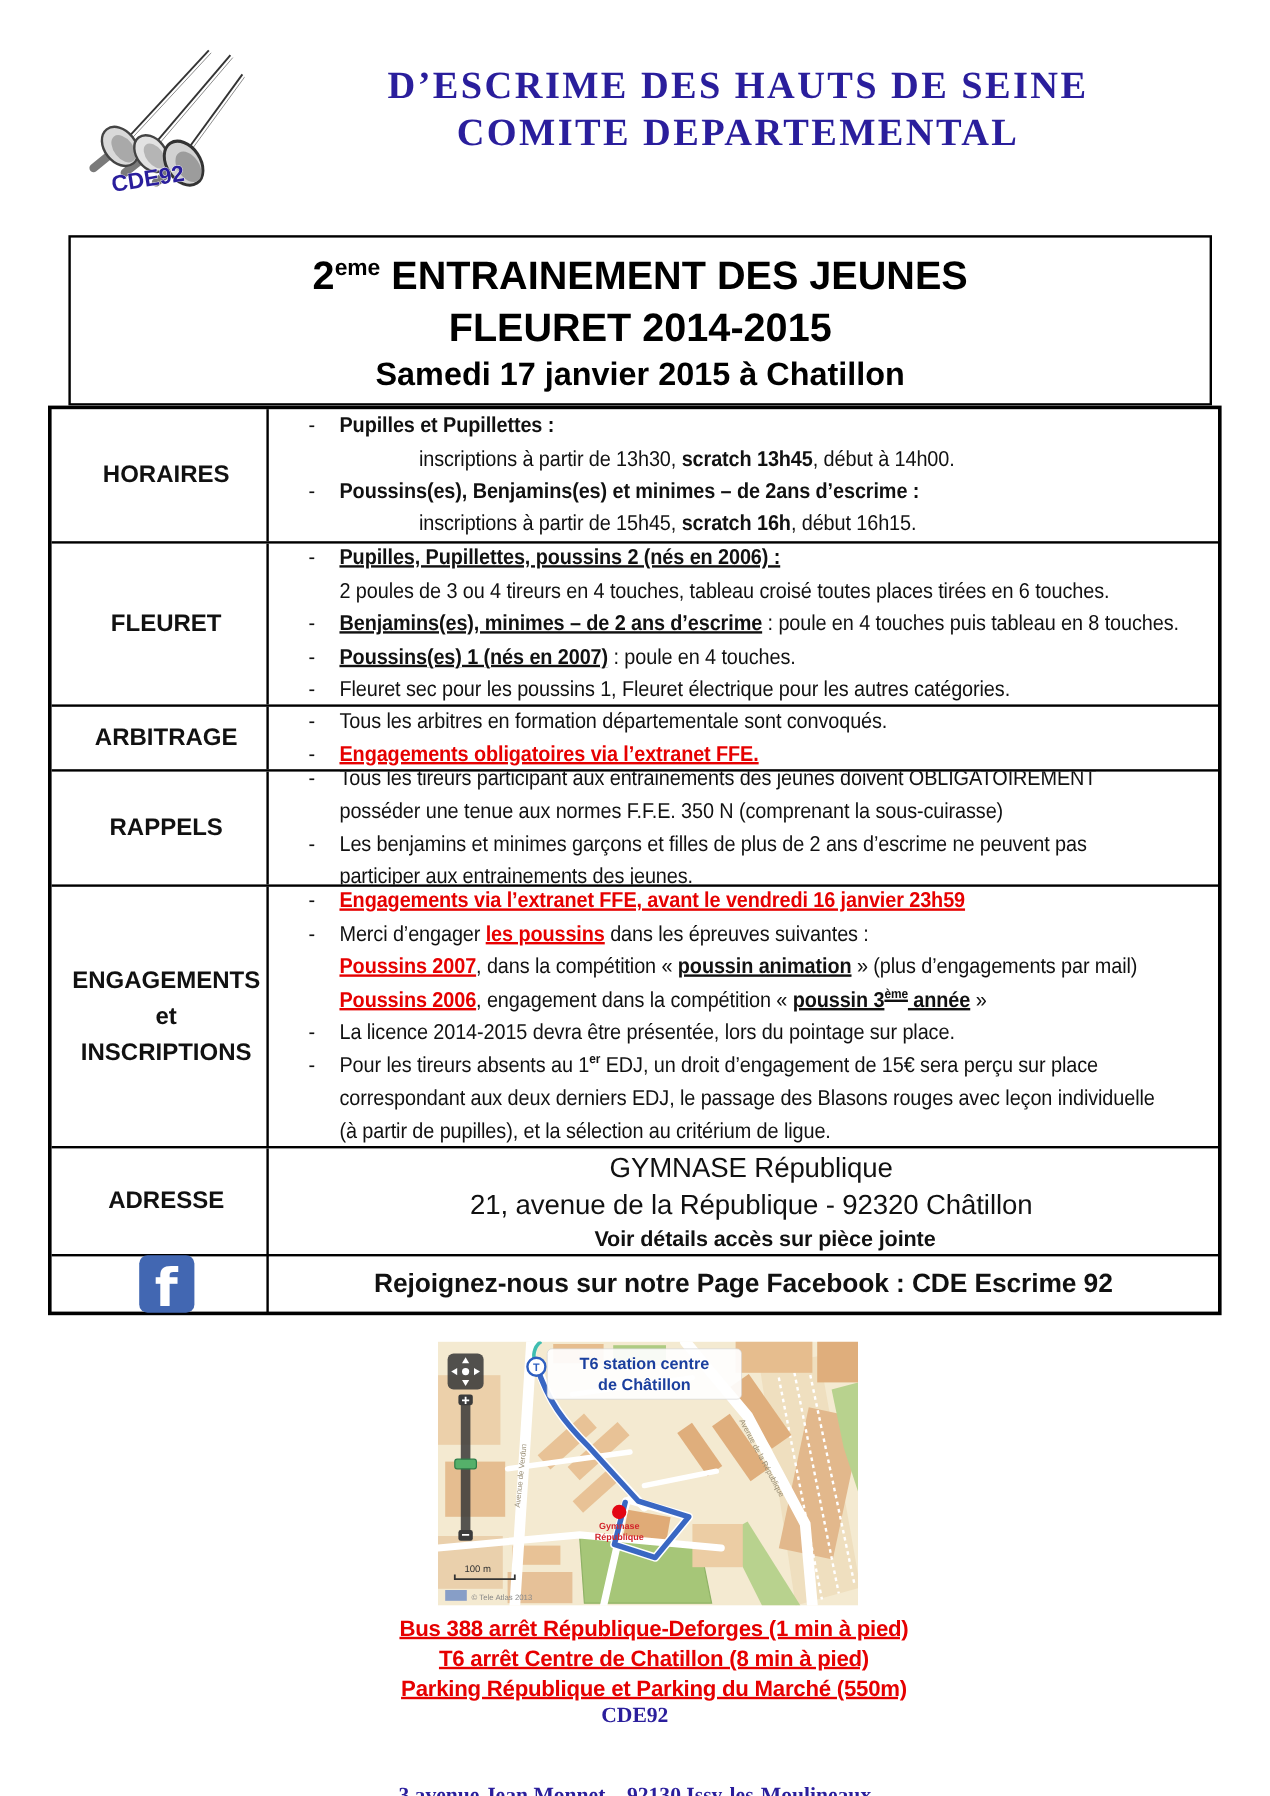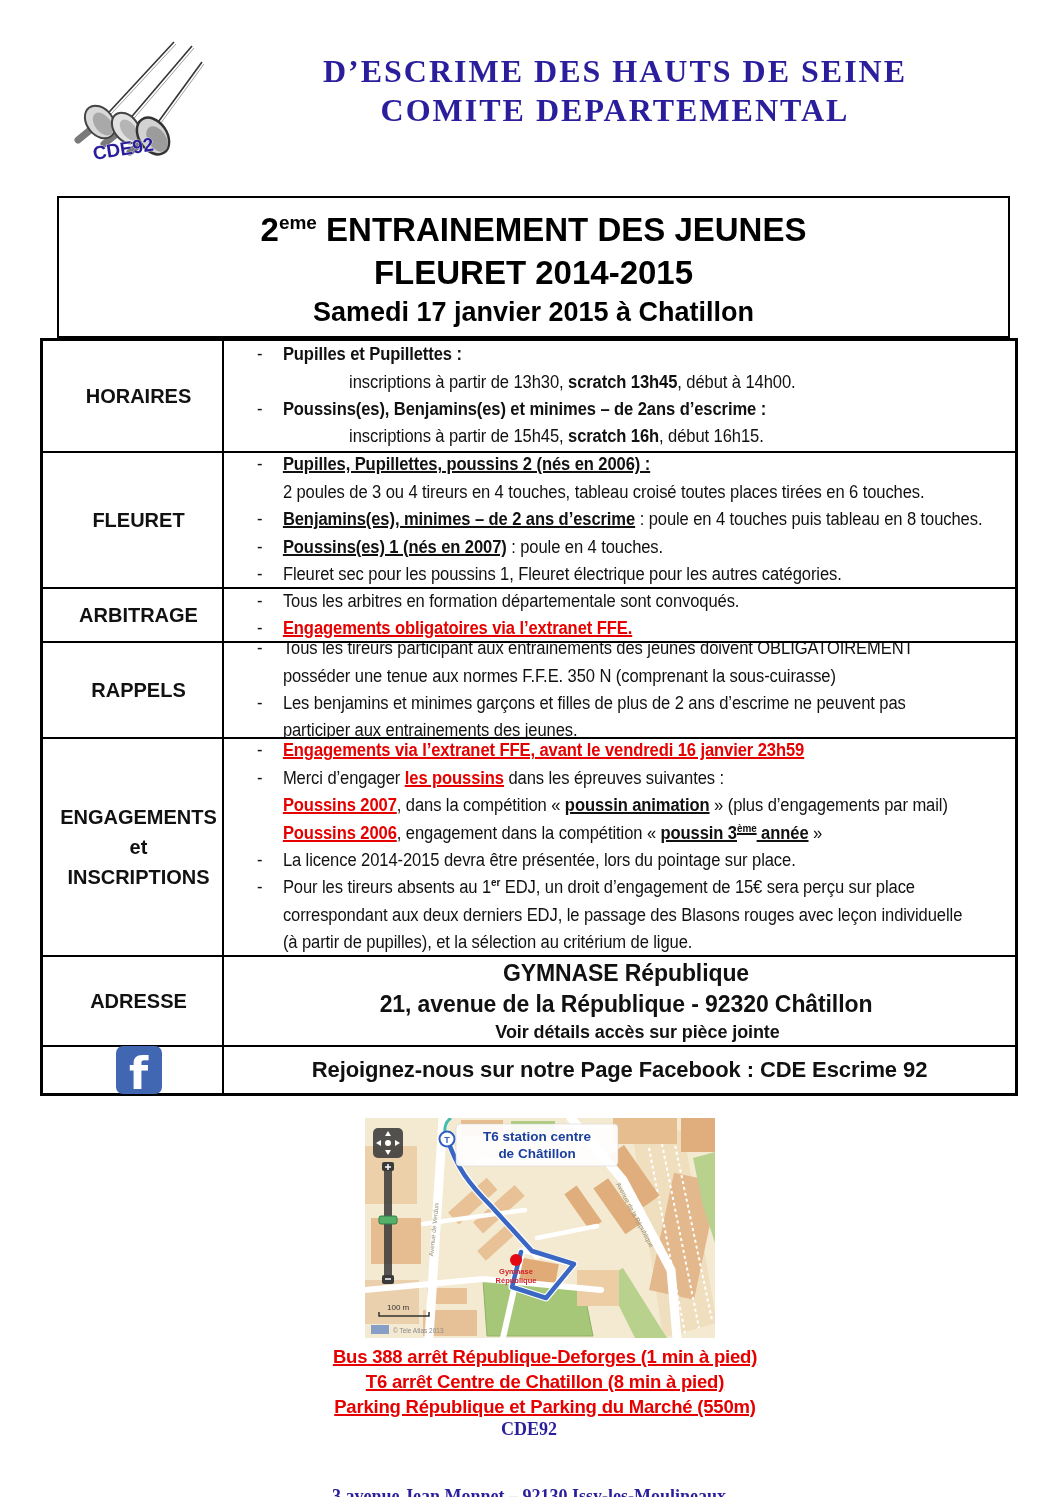--- a/index.html
+++ b/index.html
@@ -48,21 +48,21 @@
   }
   .squeeze{transform:scaleX(0.92);transform-origin:0 50%;width:108.5%;}
   .ln{position:relative;padding-left:64px;white-space:nowrap;}
   .ln .dash{position:absolute;left:36px;top:0;}
   .ind2{padding-left:136px;}
   .b{font-weight:bold;}
   .u{text-decoration:underline;text-decoration-thickness:1.5px;}
   .red{color:var(--red);}
   sup{font-size:0.6em;line-height:0;}
   .center-cell{text-align:center;justify-content:center;}
-  .addr-l1,.addr-l2{font-size:23px;font-weight:bold;line-height:31px;margin-left:13px;}
+  .addr-l1,.addr-l2{font-size:23px;font-weight:normal;line-height:31px;margin-left:13px;}
   .addr-l3{font-size:18px;font-weight:bold;line-height:25px;padding-left:36px;}
   .fb-cell{align-items:center;}
   .fb-icon{
     width:46px;height:48px;border-radius:7px;background:var(--fb);
     color:#fff;display:flex;align-items:flex-end;justify-content:center;
     font-family:"DejaVu Sans", sans-serif;font-weight:bold;font-size:44px;
     line-height:40px;overflow:hidden;
   }
   .fb-text{font-size:22px;font-weight:bold;}
   

